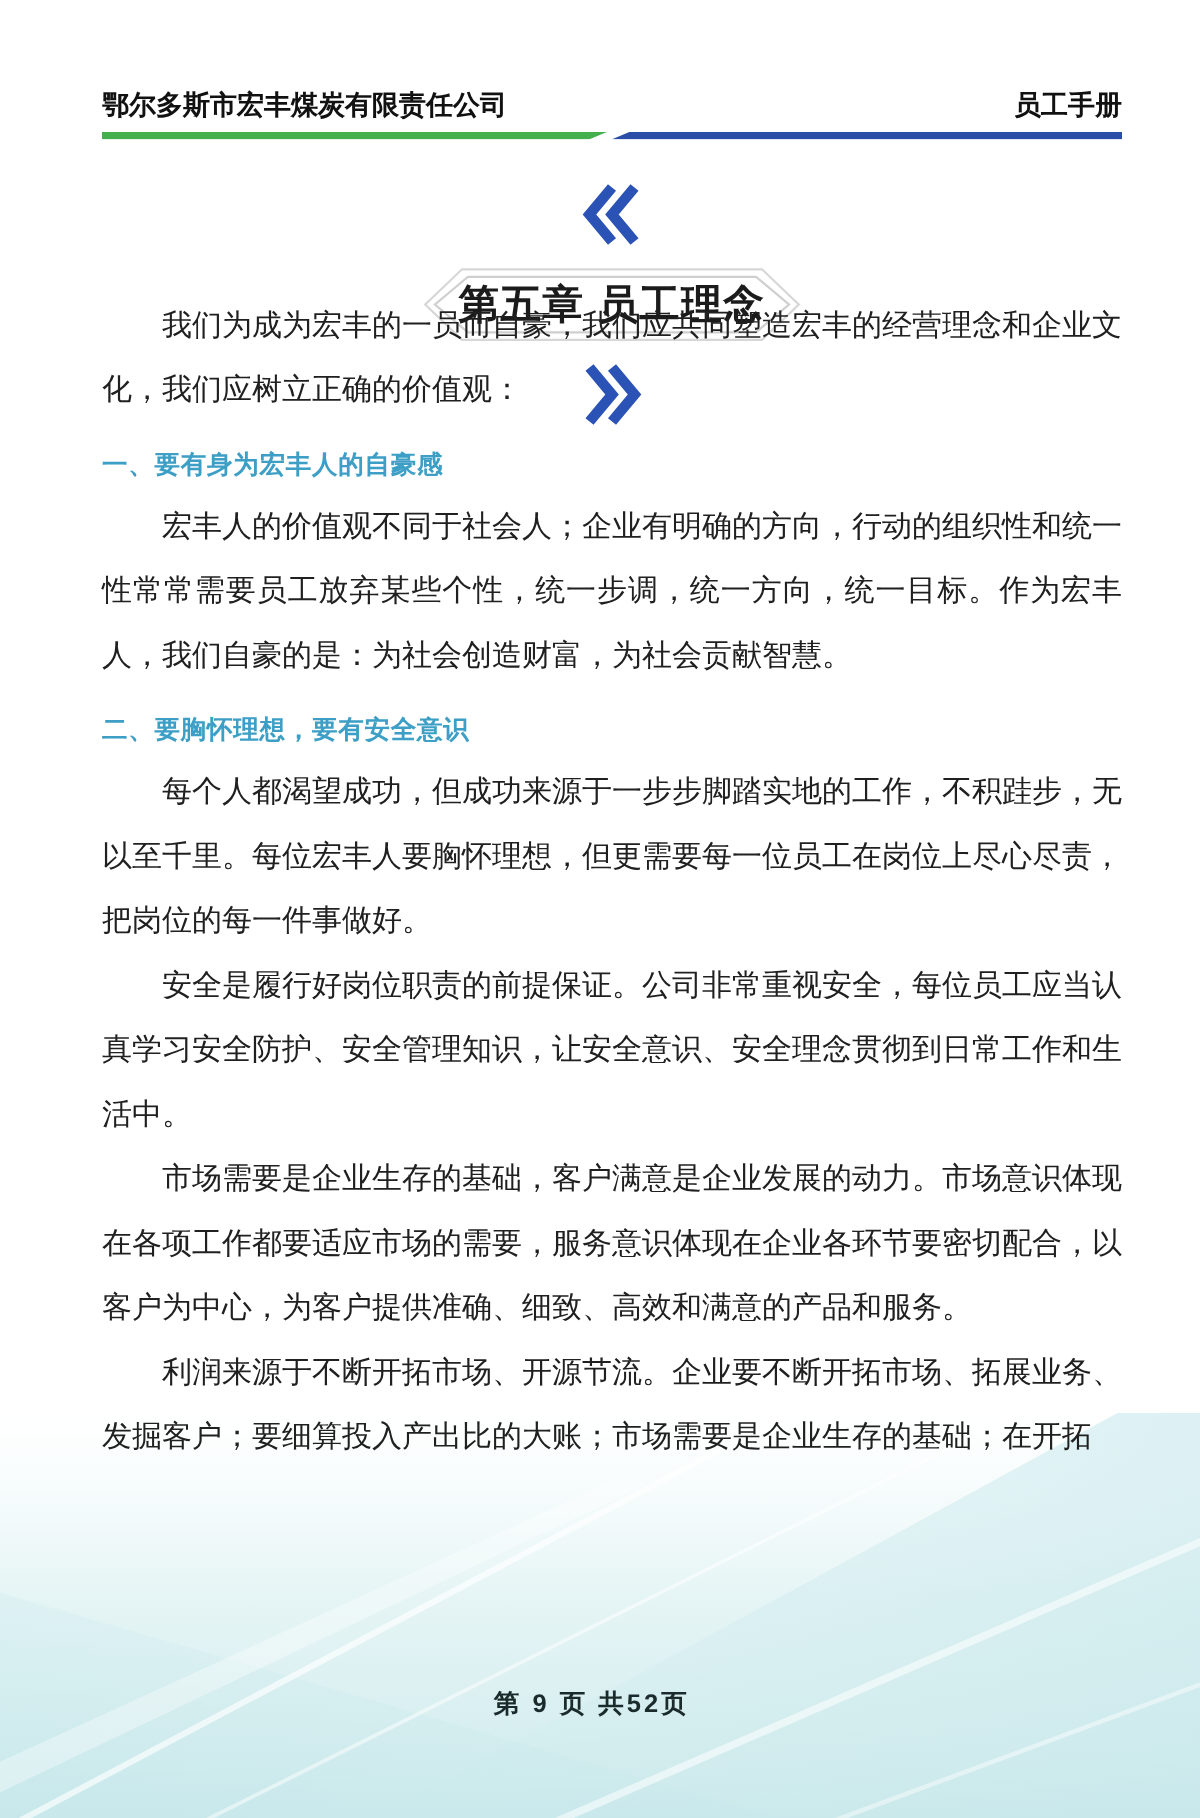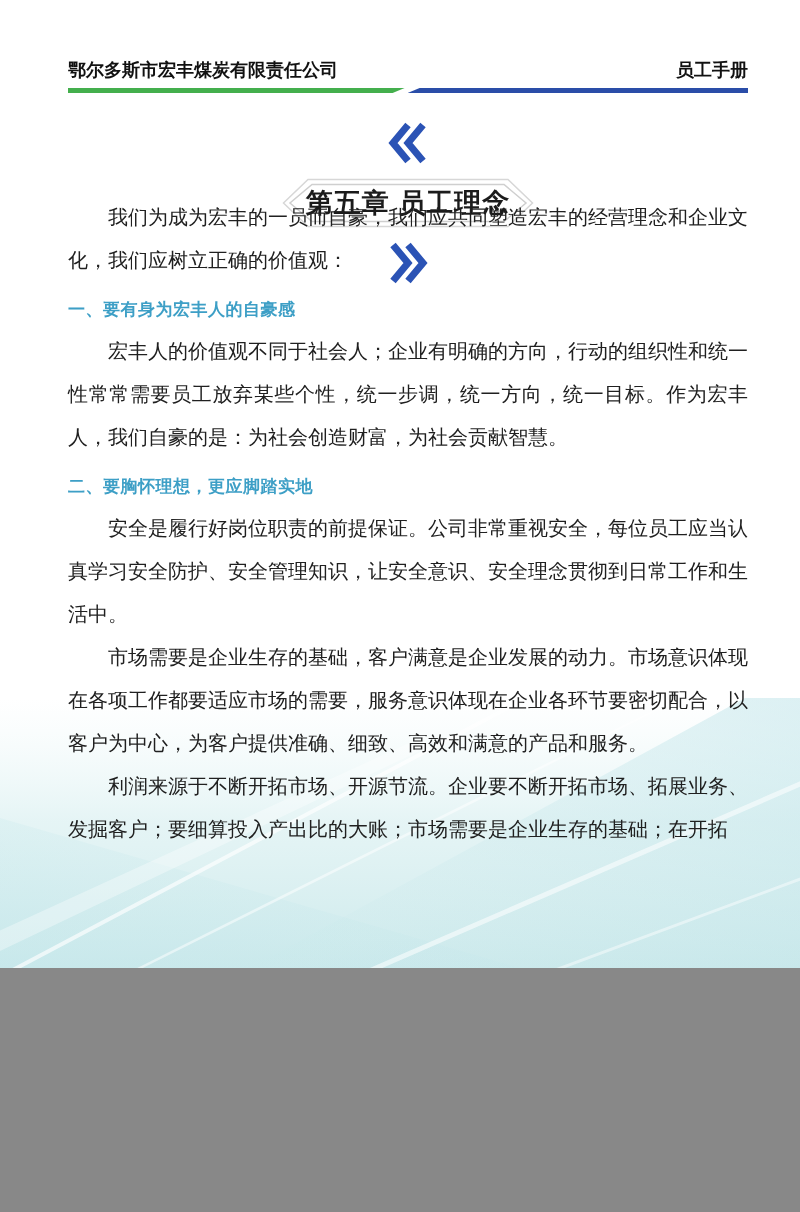--- a/index.html
+++ b/index.html
@@ -7,21 +7,21 @@
     --divider-green:#44AF4D;
     --divider-blue:#2A4DA8;
     --chevron-blue:#2B53B5;
     --text-dark:#1E1E1E;
     --deco-teal:#CDEAEC;
   }
   *{margin:0;padding:0;box-sizing:border-box;}
   html,body{background:#888;}
   .page{
     position:relative;
-    width:800px;height:968px;
+    width:800px;height:1212px;
     margin:0 auto;
     background:#ffffff;
     overflow:hidden;
     font-family:"Liberation Sans","DejaVu Sans",sans-serif;
     color:var(--text-dark);
   }
   
   .header{
     position:absolute;top:58px;left:68px;right:52px;
     display:flex;justify-content:space-between;align-items:baseline;
@@ -115,21 +115,22 @@
       <polyline points="21,5 36,23 21,41" fill="none" style="stroke:var(--chevron-blue)" stroke-width="7"></polyline>
     </svg>
   </div>
 
   <div class="content">
     <p class="para">我们为成为宏丰的一员而自豪，我们应共同塑造宏丰的经营理念和企业文化，我们应树立正确的价值观：</p>
 
     <h2 class="sec-heading">一、要有身为宏丰人的自豪感</h2>
     <p class="para">宏丰人的价值观不同于社会人；企业有明确的方向，行动的组织性和统一性常常需要员工放弃某些个性，统一步调，统一方向，统一目标。作为宏丰人，我们自豪的是：为社会创造财富，为社会贡献智慧。</p>
 
-    <h2 class="sec-heading">二、要胸怀理想，更应脚踏实地</h2>
+    <h2 class="sec-heading">二、要胸怀理想，要有安全意识</h2>
+    <p class="para">每个人都渴望成功，但成功来源于一步步脚踏实地的工作，不积跬步，无以至千里。每位宏丰人要胸怀理想，但更需要每一位员工在岗位上尽心尽责，把岗位的每一件事做好。</p>
 
     <p class="para">安全是履行好岗位职责的前提保证。公司非常重视安全，每位员工应当认真学习安全防护、安全管理知识，让安全意识、安全理念贯彻到日常工作和生活中。</p>
 
     <p class="para">市场需要是企业生存的基础，客户满意是企业发展的动力。市场意识体现在各项工作都要适应市场的需要，服务意识体现在企业各环节要密切配合，以客户为中心，为客户提供准确、细致、高效和满意的产品和服务。</p>
 
     <p class="para">利润来源于不断开拓市场、开源节流。企业要不断开拓市场、拓展业务、发掘客户；要细算投入产出比的大账；市场需要是企业生存的基础；在开拓</p>
   </div>
 
   <div class="deco">
     <svg viewBox="0 0 800 270" preserveAspectRatio="none">

